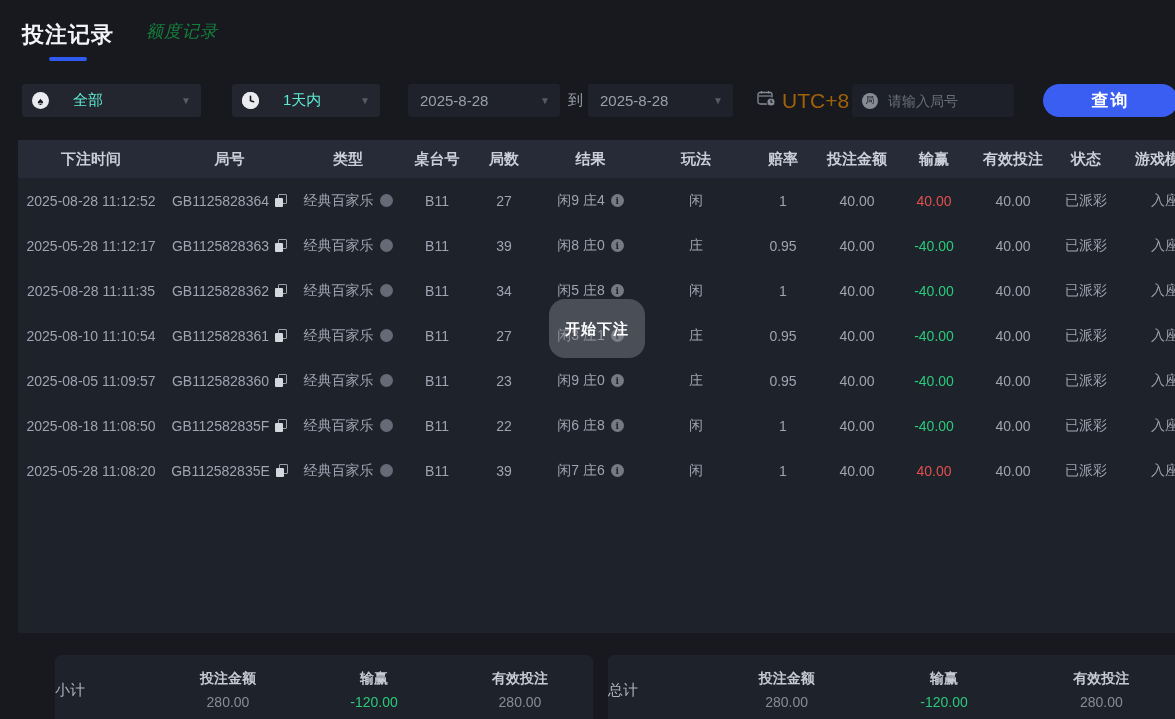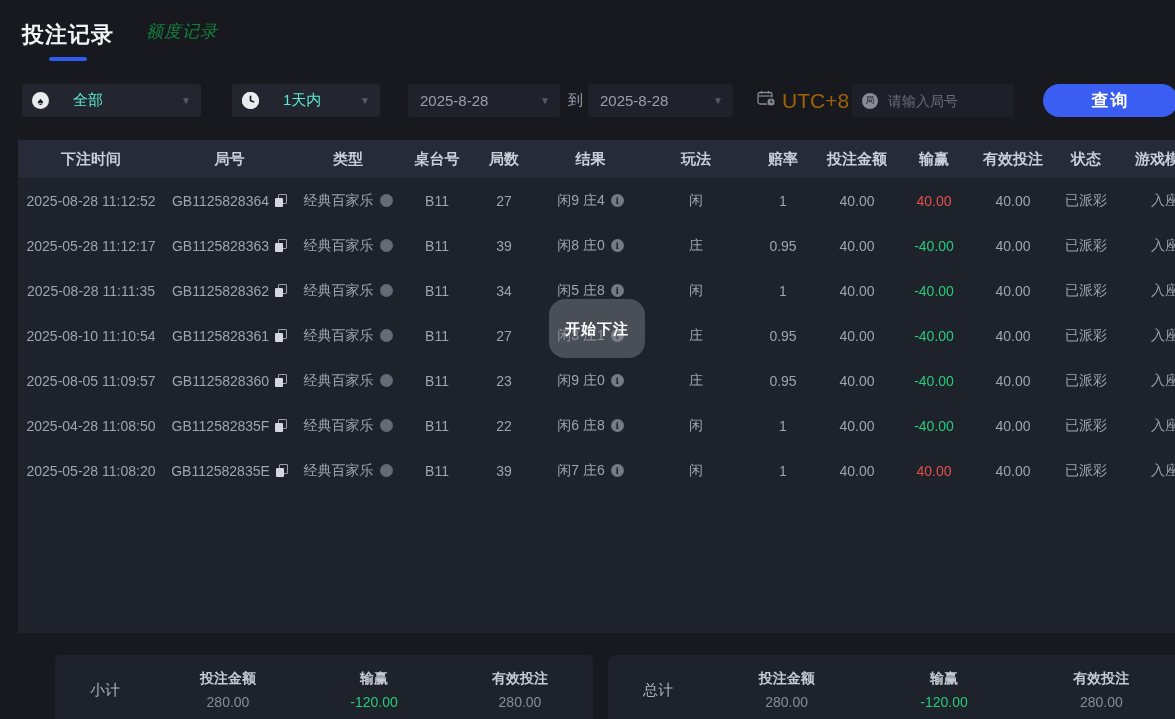--- a/index.html
+++ b/index.html
@@ -60,21 +60,21 @@
     flex:0 0 auto;cursor:pointer;font-family:"DejaVu Serif",serif;}
   
   .toast{position:absolute;left:549px;top:299px;height:31px;line-height:31px;
     padding:14px 16px;border-radius:16px;background:rgba(128,133,143,0.45);
     color:#ffffff;font-size:15px;font-weight:bold;letter-spacing:1px;}
   
   .panel{position:absolute;top:655px;height:80px;background:#1e222b;border-radius:6px;
     display:flex;align-items:flex-start;box-sizing:border-box;padding-top:15px;}
   .panel.left{left:55px;width:538px;}
   .panel.right{left:608px;width:572px;}
-  .panel-label{width:100px;text-align:center;font-size:15px;color:#aeb3bc;padding-top:11px;}
+  .panel-label{width:100px;text-align:left;font-size:15px;color:#aeb3bc;padding-top:11px;}
   .stat{flex:1;text-align:center;}
   .stat .stat-label{font-size:14px;font-weight:600;color:#c6cad3;margin-bottom:6px;}
   .stat .stat-value{font-size:14px;color:#878c96;}
   .stat .stat-value.neg{color:#2bc97a;}
 </style>
 </head>
 <body>
 
 <div class="tabs">
   <div class="tab active">
@@ -291,21 +291,21 @@
     <div class="td c7 cell-play">庄</div>
     <div class="td c8 cell-odds">0.95</div>
     <div class="td c9 cell-bet">40.00</div>
     <div class="td c10 cell-win" style="color: rgb(43, 201, 122);">-40.00</div>
     <div class="td c11 cell-valid">40.00</div>
     <div class="td c12 cell-status">已派彩</div>
     <div class="td c13 cell-mode">入座</div>
   </div>
 
   <div class="tr">
-    <div class="td c1 cell-time">2025-04-28 11:08:50</div>
+    <div class="td c1 cell-time">2025-08-18 11:08:50</div>
     <div class="td c2">
       <span class="cell-round">GB112582835F</span>
       <span class="copy-icon">
             <span class="back"></span>
             <span class="front"></span>
           </span>
     </div>
     <div class="td c3">
       <span class="cell-type">经典百家乐</span>
       <span class="dot-icon"></span>

